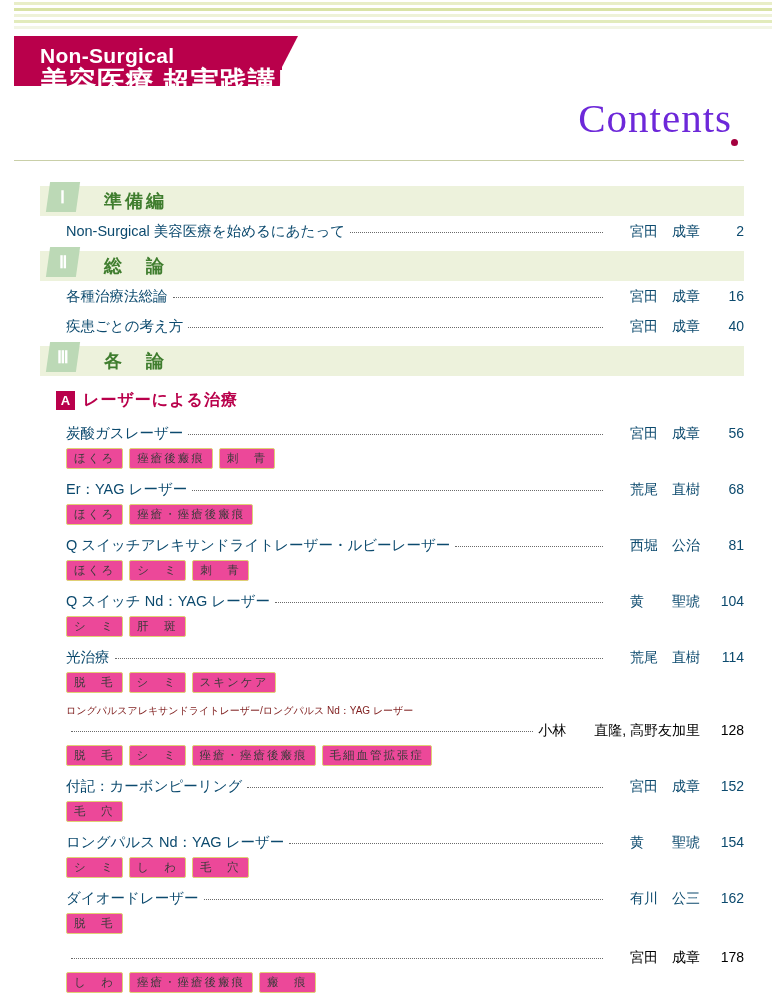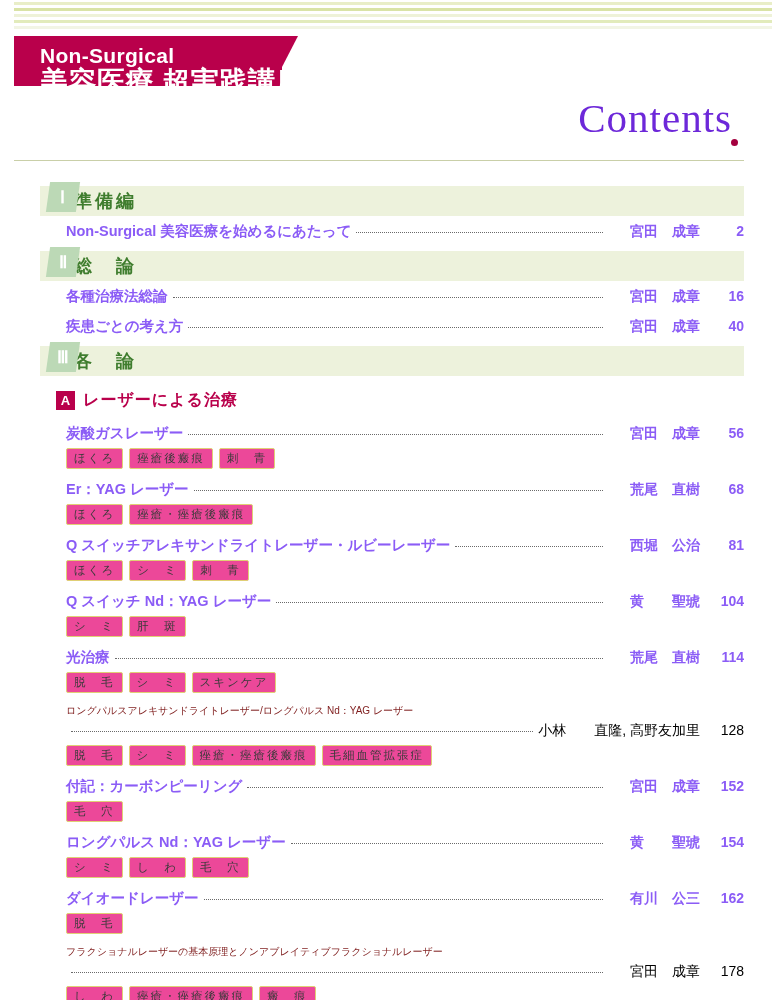--- a/index.html
+++ b/index.html
@@ -128,21 +128,21 @@
     font-family: "Liberation Serif", serif;
     font-size: 17px;
     font-weight: bold;
     display: flex;
     align-items: center;
     justify-content: center;
     transform: skewX(-8deg);
   }
   .band .numbox span { transform: skewX(8deg); }
   .band .band-title {
-    margin-left: 34px;
+    margin-left: 64px;
     color: #3f7d2e;
     font-size: 18px;
     font-weight: bold;
     letter-spacing: 3px;
   }
 
   
   .subsec {
     display: flex;
     align-items: center;
@@ -168,22 +168,21 @@
 
   
   .entry {
     margin: 0 0 2px 26px;
     padding-top: 9px;
   }
   .entry .row {
     display: flex;
     align-items: baseline;
     font-size: 14.5px;
-    color: #8b5cf6;
-    font-weight: bold;
+    color: #0c4a6e;
   }
   .entry .etitle { white-space: nowrap; }
   .entry .leader {
     flex: 1;
     margin: 0 5px;
     position: relative;
     top: -3px;
     border-bottom: 1.5px dotted #6a6a6a;
     min-width: 12px;
   }
@@ -405,21 +404,20 @@
         <span class="etitle">ダイオードレーザー</span>
         <span class="leader"></span>
         <span class="author">有川　公三</span>
         <span class="page">162</span>
       </div>
       <div class="tags">
         <span class="tag">脱　毛</span>
       </div>
     </div>
     <div class="entry wrap">
-      <div class="row-title">フラクショナルレーザーの基本原理とノンアブレイティブフラクショナルレーザー</div>
       <div class="row2">
         <span class="leader"></span>
         <span class="author">宮田　成章</span>
         <span class="page">178</span>
       </div>
       <div class="tags">
         <span class="tag">し　わ</span>
         <span class="tag">痤瘡・痤瘡後瘢痕</span>
         <span class="tag">瘢　痕</span>
       </div>

